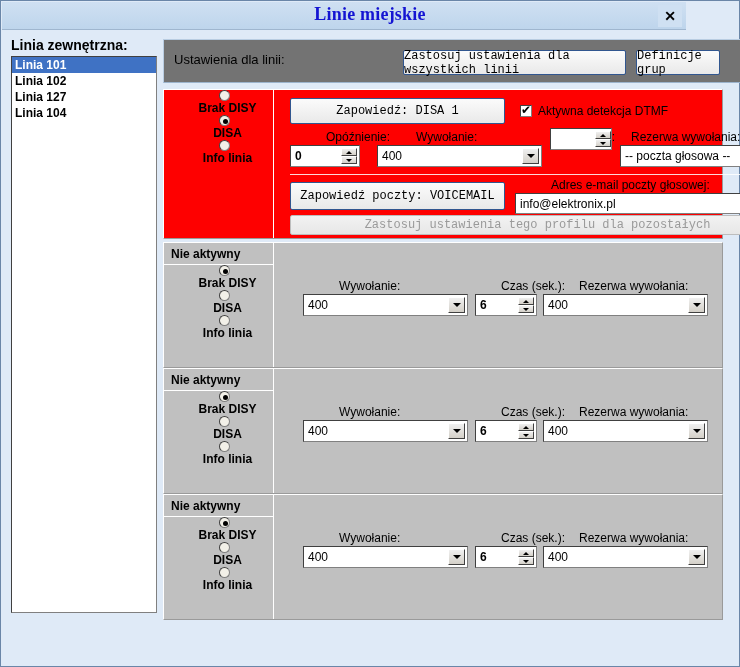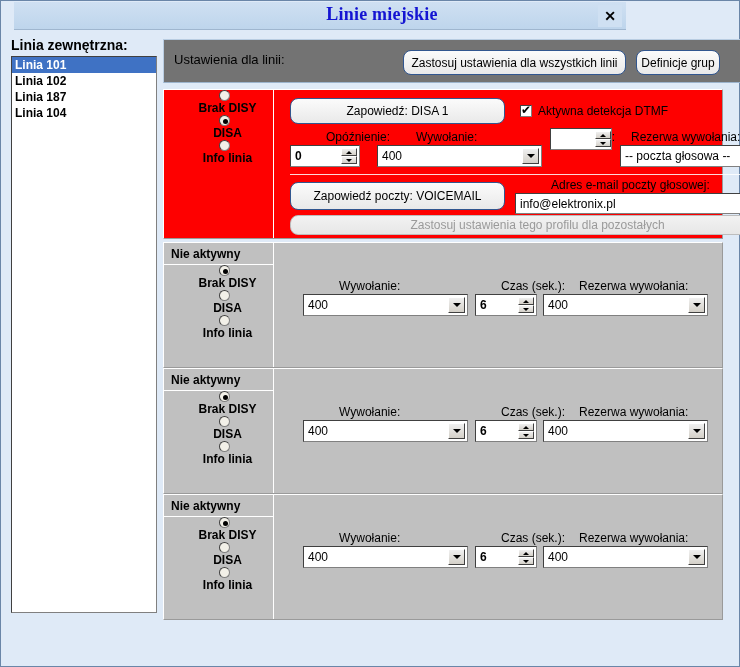--- a/index.html
+++ b/index.html
@@ -10,24 +10,23 @@
     background:#dfeaf7;
     overflow:hidden;
   }
   .window {
     position:absolute; left:0; top:0; width:740px; height:667px;
     background:#dfeaf7;
     border:1px solid #6a86a8;
   }
   
   .titlebar {
-    position:absolute; left:1px; top:1px; width:612px; height:28px;
+    position:absolute; left:1px; top:1px; width:684px; height:28px;
     background:linear-gradient(#cfe0f2,#bed5ec);
     border-bottom:1px solid #9fb6cf;
-    margin-left:12px;
   }
   .title-text {
     position:absolute; left:0; top:2px; width:736px; text-align:center;
     font-family:"Liberation Serif", serif;
     font-weight:bold; font-size:18px; color:#1414d2;
     letter-spacing:.2px;
   }
   .close-btn {
     position:absolute; right:4px; top:3px; width:24px; height:22px;
     background:#cfe0f2; border:1px solid #cfe0f2;
@@ -63,22 +62,22 @@
     border-bottom:1px solid #9cb4cd;
     padding-left:31px;
   }
   .top-strip-label {
     position:absolute; left:10px; top:12px;
     font-size:13px; color:#000;
   }
   .btn {
     background:linear-gradient(#fbfbfb,#e9e9e9);
     border:1px solid #31568f;
-    border-radius:8px;
-    font-family:Liberation Sans, sans-serif;
+    border-radius:2px;
+    font-family:Liberation Mono, monospace;
     font-size:12px; color:#000;
     display:flex; align-items:center; justify-content:center;
     cursor:pointer;
   }
   .btn.flat { border:1px solid #7b7b7b; }
   .btn[disabled], .btn.disabled {
     color:#9a9a9a; cursor:default;
     background:linear-gradient(#f2f2f2,#e7e7e7);
     border:1px solid #bdbdbd;
   }
@@ -221,21 +220,21 @@
 
   <div class="titlebar">
     <div class="title-text">Linie miejskie</div>
     <div class="close-btn">✕</div>
   </div>
 
   <div class="sidebar-label">Linia zewnętrzna:</div>
   <div class="listbox" id="line-listbox">
       <div class="list-item selected">Linia 101</div>
       <div class="list-item">Linia 102</div>
-      <div class="list-item">Linia 187</div>
+      <div class="list-item">Linia 127</div>
       <div class="list-item">Linia 104</div>
     </div>
 
   <div class="top-strip">
     <div class="top-strip-label">Ustawienia dla linii:</div>
     <div class="btn" id="apply-all-btn">Zastosuj ustawienia dla wszystkich linii</div>
     <div class="btn" id="group-def-btn">Definicje grup</div>
   </div>
 
   <div id="panels-host">

